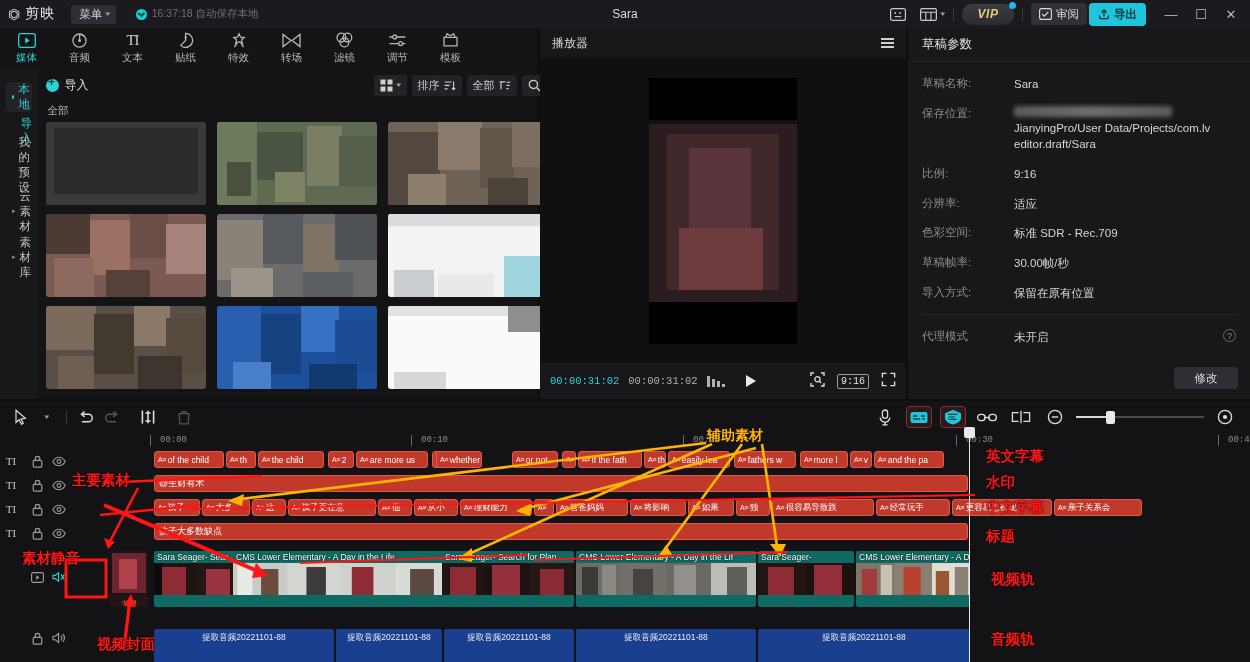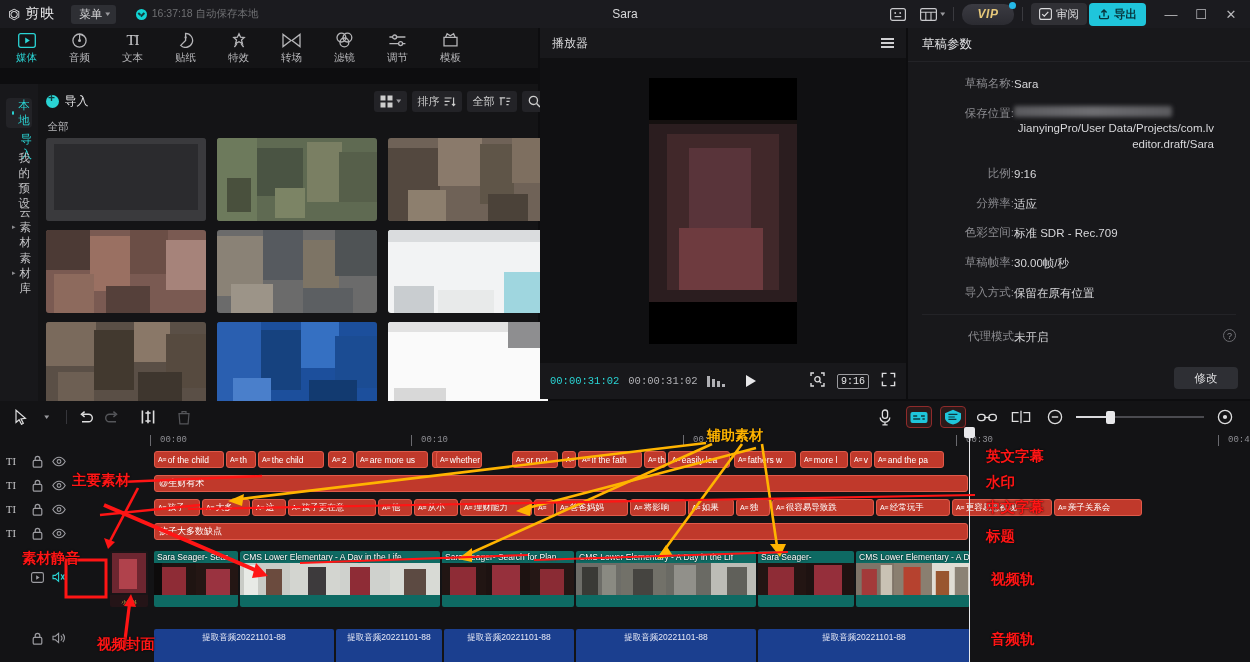--- a/index.html
+++ b/index.html
@@ -94,21 +94,21 @@
     align-items: center; justify-content: center; gap: 2px;
     color: #b5b5b8; font-size: 10.5px;
   }
   .ttab.active { color: #2ad4d4; }
   .ttab .tico {
     height: 17px; display: flex; align-items: center; justify-content: center;
   }
 
   
   .mediapanel {
-    position: absolute; left: 0; top: 84px; width: 538px; height: 331px;
+    position: absolute; left: 0; top: 68px; width: 538px; height: 331px;
     background: #141416; display: flex;
   }
   .mp-side { width: 94px; height: 331px; background: #18181b; padding-top: 14px; }
   .mp-item {
     height: 30px; display: flex; align-items: center; gap: 4px;
     padding-left: 12px; font-size: 11.5px; color: #c2c2c5;
     margin-bottom: 4px;
   }
   .mp-item.sel { background: #232327; border-radius: 4px; margin: 0 6px 4px 6px; padding-left: 6px; color: #2ad4d4; }
   .mp-item.imp { color: #2ad4d4; }
@@ -176,21 +176,20 @@
   .pl-bar-right { margin-left: auto; display: flex; align-items: center; gap: 12px; }
   .ratio-chip {
     border: 1px solid #9b9b9f; border-radius: 2px; padding: 1px 3px;
     font-size: 10px; color: #e4e4e6; font-family: "Liberation Mono", monospace;
   }
 
   
   .params {
     position: absolute; left: 908px; top: 28px; width: 342px; height: 371px;
     background: #18181b;
-    text-align: right;
   }
   .pr-head {
     height: 34px; display: flex; align-items: center; padding-left: 14px;
     font-size: 12.5px; color: #e4e4e6; border-bottom: 1px solid #232327;
   }
   .pr-rows { padding: 14px 0 0 0; }
   .pr-row { display: flex; padding: 0 14px; margin-bottom: 13px; align-items: flex-start; }
   .pr-k { width: 92px; font-size: 11.5px; color: #8b8b90; flex-shrink: 0; }
   .pr-v { font-size: 11.5px; color: #d7d7da; line-height: 1.45; word-break: break-all; }
   .redacted {
@@ -1058,21 +1057,21 @@
                   <rect width="42" height="32" fill="#1f1412"></rect>
                   <rect x="6" y="4" width="26" height="28" fill="#8e2c36"></rect>
                   <rect x="0" y="0" width="8" height="32" fill="#0d0b0b"></rect>
                 </svg></span>
             <span><svg width="100%" height="32" viewBox="0 0 42 32" preserveAspectRatio="none">
                   <rect width="42" height="32" fill="#241614"></rect>
                   <rect x="10" y="6" width="24" height="26" fill="#9a3340"></rect>
                 </svg></span>
           </span>
         </div>
-        <div class="vclip" style="left:88px;width:200px">
+        <div class="vclip" style="left:81px;width:216px">
           <span class="vclip-label">CMS Lower Elementary - A Day in the Life.</span>
           <span class="vstrip">
             <span><svg width="100%" height="32" viewBox="0 0 50 32" preserveAspectRatio="none">
                   <rect width="50" height="32" fill="#c9cbc6"></rect>
                   <rect x="4" y="2" width="14" height="30" fill="#e8eae6"></rect>
                   <rect x="26" y="6" width="16" height="26" fill="#6b4b3e"></rect>
                 </svg></span>
             <span><svg width="100%" height="32" viewBox="0 0 50 32" preserveAspectRatio="none">
                   <rect width="50" height="32" fill="#d3d5d0"></rect>
                   <rect x="18" y="4" width="18" height="28" fill="#3d3a3c"></rect>

